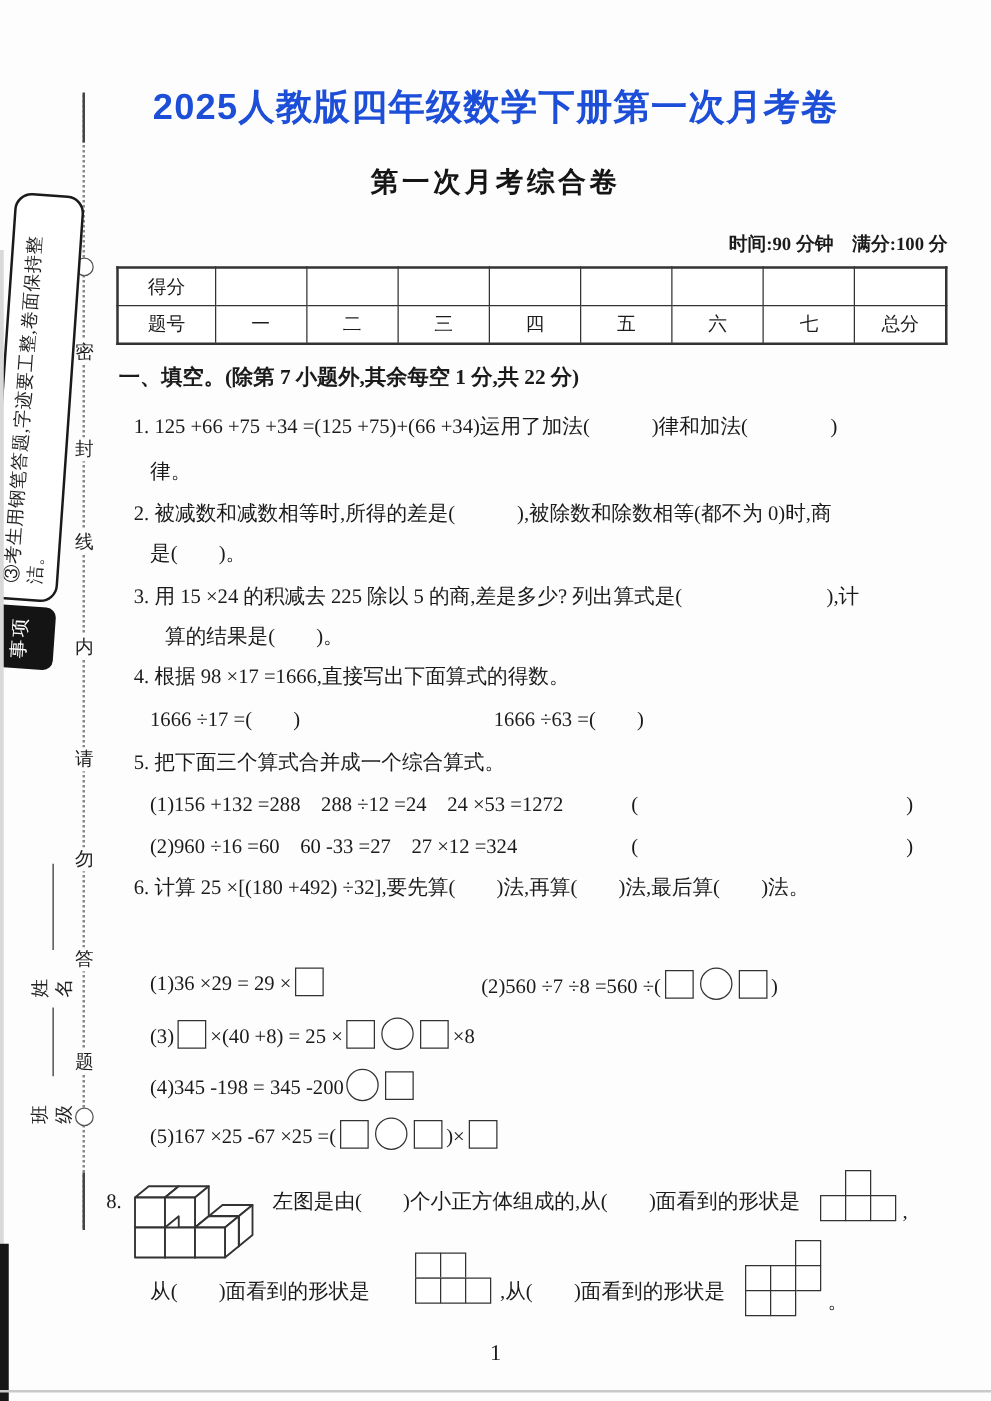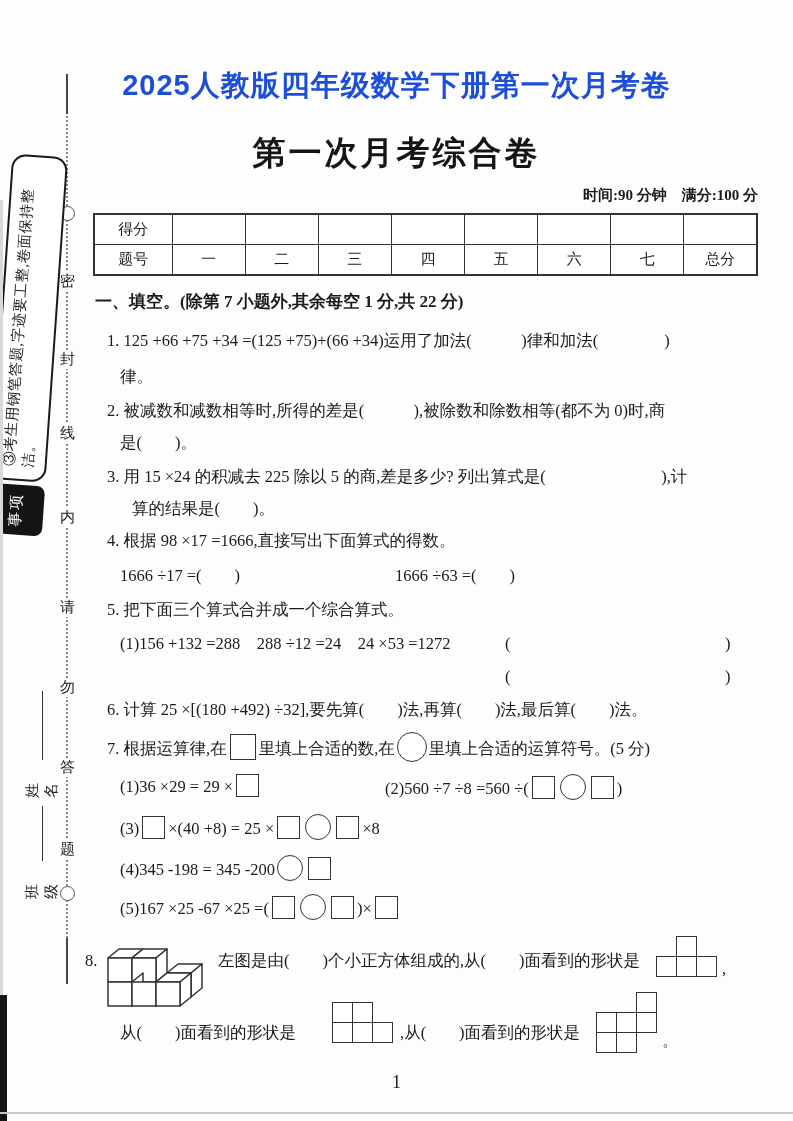--- a/index.html
+++ b/index.html
@@ -10,21 +10,21 @@
   #page{position:relative;width:793px;height:1121px;background:#fdfdfd;overflow:hidden;}
 
   
   .title-top{
     position:absolute;left:60px;top:66px;width:673px;text-align:center;
     font-family:"Liberation Sans","DejaVu Sans",sans-serif;
     font-weight:700;font-size:29px;letter-spacing:1px;color:#1d4ed8;
   }
   .title-main{
     position:absolute;left:60px;top:131px;width:673px;text-align:center;
-    font-weight:700;font-size:33px;letter-spacing:3px;color:#151515;
+    font-weight:700;font-size:22px;letter-spacing:3px;color:#151515;
   }
   .meta{
     position:absolute;left:380px;top:186px;width:378px;text-align:right;
     font-weight:700;font-size:15px;
   }
 
   
   .score-table{
     position:absolute;left:93px;top:213px;width:665px;height:59px;
     border-collapse:collapse;table-layout:fixed;
@@ -182,27 +182,25 @@
   <div class="ln" style="left:107px;top:466px;">3. 用 15 ×24 的积减去 225 除以 5 的商,差是多少? 列出算式是(　　　　　　　),计</div>
   <div class="ln" style="left:132px;top:498px;text-align:center;">算的结果是(　　)。</div>
 
   <div class="ln" style="left:107px;top:530px;">4. 根据 98 ×17 =1666,直接写出下面算式的得数。</div>
   <div class="ln" style="left:120px;top:565px;">1666 ÷17 =(　　)</div>
   <div class="ln" style="left:395px;top:565px;">1666 ÷63 =(　　)</div>
 
   <div class="ln" style="left:107px;top:599px;">5. 把下面三个算式合并成一个综合算式。</div>
   <div class="ln" style="left:120px;top:633px;">(1)156 +132 =288　288 ÷12 =24　24 ×53 =1272</div>
   <div class="ln" style="left:505px;top:633px;">(　　　　　　　　　　　　　)</div>
+  <div class="ln" style="left:120px;top:666px;">(2)960 ÷16 =60　60 -33 =27　27 ×12 =324</div>
   <div class="ln" style="left:505px;top:666px;">(　　　　　　　　　　　　　)</div>
 
   <div class="ln" style="left:107px;top:699px;">6. 计算 25 ×[(180 +492) ÷32],要先算(　　)法,再算(　　)法,最后算(　　)法。</div>
 
-  <div class="ln" style="left:107px;top:732px;">
-    <span>7. 根据运算律,在</span><span class="bx lg"></span><span>里填上合适的数,在</span><span class="cr lg"></span><span>里填上合适的运算符号。(5 分)</span>
-  </div>
 
   <div class="ln" style="left:120px;top:774px;">
     <span>(1)36 ×29 = 29 ×</span><span class="bx"></span>
   </div>
   <div class="ln" style="left:385px;top:774px;">
     <span>(2)560 ÷7 ÷8 =560 ÷(</span><span class="bx"></span><span class="cr"></span><span class="bx"></span><span>)</span>
   </div>
   <div class="ln" style="left:120px;top:814px;">
     <span>(3)</span><span class="bx"></span><span>×(40 +8) = 25 ×</span><span class="bx"></span><span class="cr"></span><span class="bx"></span><span>×8</span>
   </div>

